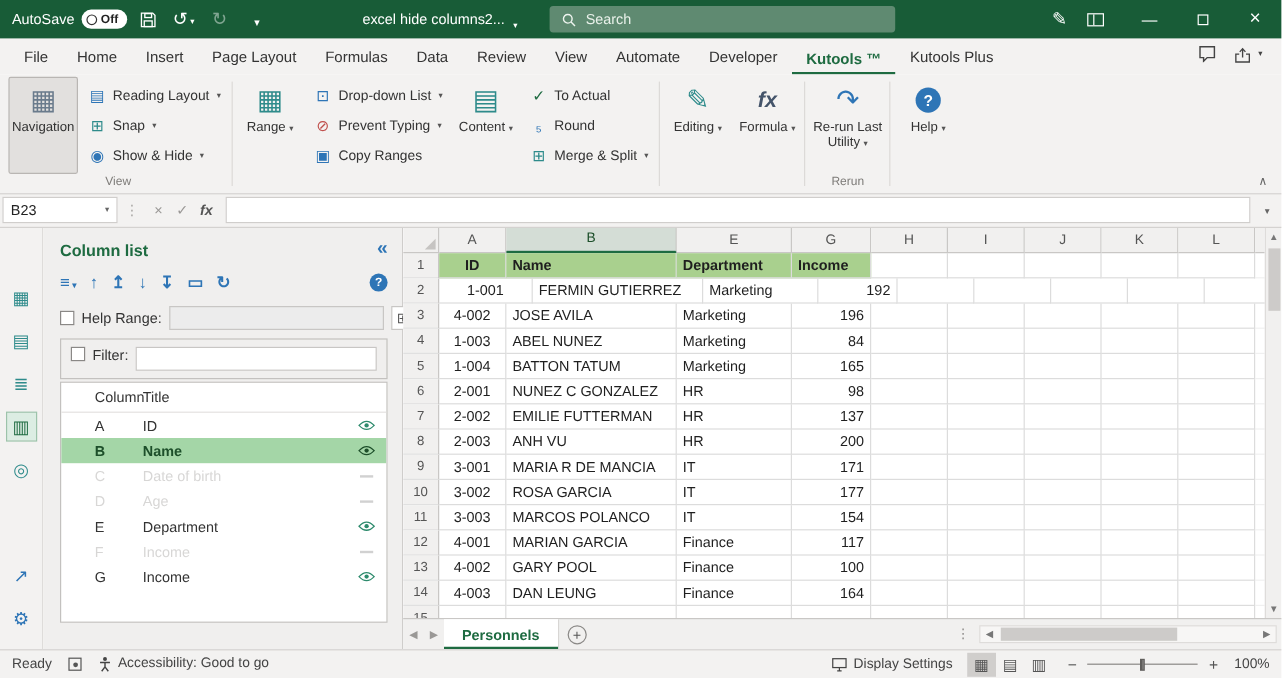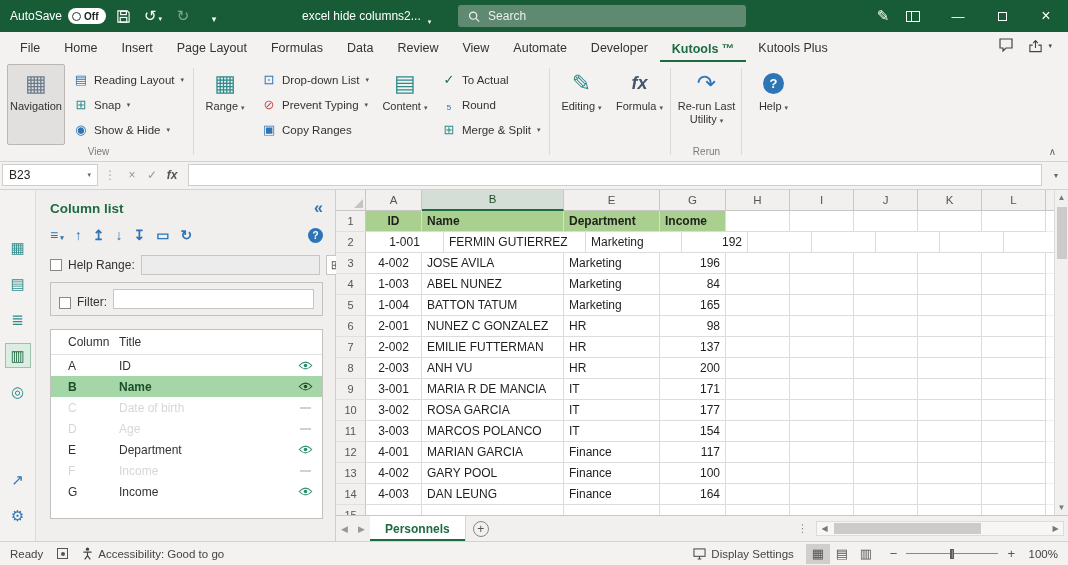--- a/index.html
+++ b/index.html
@@ -77,25 +77,25 @@
   .pane-collapse{margin-left:auto;color:#2e75b6;font-size:16px;font-weight:700}
   .pane-toolbar{display:flex;align-items:center;gap:11px;height:26px;margin:2px 0 7px}
   .pt-icon{color:#2e75b6;font-size:14px;font-weight:700}
   .pt-icon.caret::after{content:"▾";font-size:7px;margin-left:2px;color:#2e75b6}
   .pt-help{margin-left:auto;background:#2e75b6;color:#fff;width:15px;height:15px;border-radius:50%;font-size:10px;font-weight:700;display:flex;align-items:center;justify-content:center}
   .range-row{display:flex;align-items:center;gap:6px;margin-bottom:7px}
   .checkbox{width:12px;height:12px;border:1px solid #8a8886;background:#fff;flex:none}
   .rlabel{font-size:12px;color:#333;white-space:nowrap}
   .range-input{flex:1;height:20px;border:1px solid #c8c6c4;background:#ececec;outline:none;font-family:"Liberation Sans",sans-serif}
   .range-pick{width:20px;height:20px;border:1px solid #c8c6c4;background:#fff;display:flex;align-items:center;justify-content:center;font-size:12px;color:#555;flex:none}
-  .filter-box{border:1px solid #c3c1bf;padding:6px 8px;margin-bottom:13px;display:flex;align-items:flex-end;gap:6px}
+  .filter-box{border:1px solid #c3c1bf;padding:6px 8px;margin-bottom:2px;display:flex;align-items:flex-start;gap:6px}
   .filter-input{flex:1;height:20px;border:1px solid #c8c6c4;background:#fff;outline:none;font-family:"Liberation Sans",sans-serif}
   .collist{flex:1;background:#fff;border:1px solid #c3c1bf;overflow:hidden;display:flex;flex-direction:column}
   .collist-head{display:flex;height:25px;align-items:center;border-bottom:1px solid #e4e2e0;font-size:12px;color:#333;flex:none}
-  .cl-col{width:68px;padding-left:17px;flex:none}
+  .cl-col{width:68px;padding-left:28px;flex:none}
   .cl-title{flex:1}
   .plrow{display:flex;height:21px;align-items:center;font-size:12px;color:#333}
   .plrow.sel{background:#a4d6a7;color:#1d4f2a;font-weight:700}
   .plrow.dim{color:#a8a6a4}
   .pl-state{width:34px;display:flex;justify-content:center;align-items:center;color:#2e8b6d}
   .plrow.sel .pl-state{color:#1d4f2a}
   .pl-state.dash::after{content:"";width:11px;border-top:2px solid #999;display:block}
 
   
   .sheetwrap{flex:1;display:flex;flex-direction:column;min-width:0}
@@ -131,21 +131,21 @@
   .hscroll{width:248px;height:15px;background:#f7f6f5;border:1px solid #dedcda;display:flex;align-items:center}
   .hs-btn{width:15px;font-size:8px;color:#777;text-align:center;flex:none}
   .hs-track{flex:1;height:100%;position:relative}
   .hs-thumb{position:absolute;left:2px;top:1px;bottom:1px;width:68%;background:#cdcbc9}
 
   
   .statusbar{height:24px;background:#f3f2f1;border-top:1px solid #d4d2d0;display:flex;align-items:center;font-size:11.5px;color:#444;padding:0 10px;flex:none}
   .sb-left{display:flex;align-items:center;gap:14px}
   .macro{width:11px;height:11px;border:1px solid #555;position:relative;display:inline-block}
   .macro::after{content:"";position:absolute;left:2.5px;top:2.5px;width:4px;height:4px;background:#555;border-radius:50%}
-  .acc{display:flex;align-items:center;gap:5px}
+  .acc{display:flex;gap:5px}
   .sb-right{margin-left:auto;display:flex;align-items:center;gap:12px}
   .dset{display:flex;align-items:center;gap:5px}
   .viewbtns{display:flex}
   .viewbtn{width:24px;height:20px;display:flex;align-items:center;justify-content:center;color:#555;font-size:13px}
   .viewbtn.active{background:#d0cecc}
   .zoom{display:flex;align-items:center;gap:9px}
   .zoomslider{width:92px;height:14px;position:relative}
   .zoomslider::before{content:"";position:absolute;left:0;right:0;top:6.5px;height:1px;background:#8a8886}
   .zoomslider::after{content:"";position:absolute;left:50%;top:3px;width:1px;height:8px;background:#8a8886}
   .zoomthumb{position:absolute;left:44px;top:2px;width:4px;height:10px;background:#605e5c}

